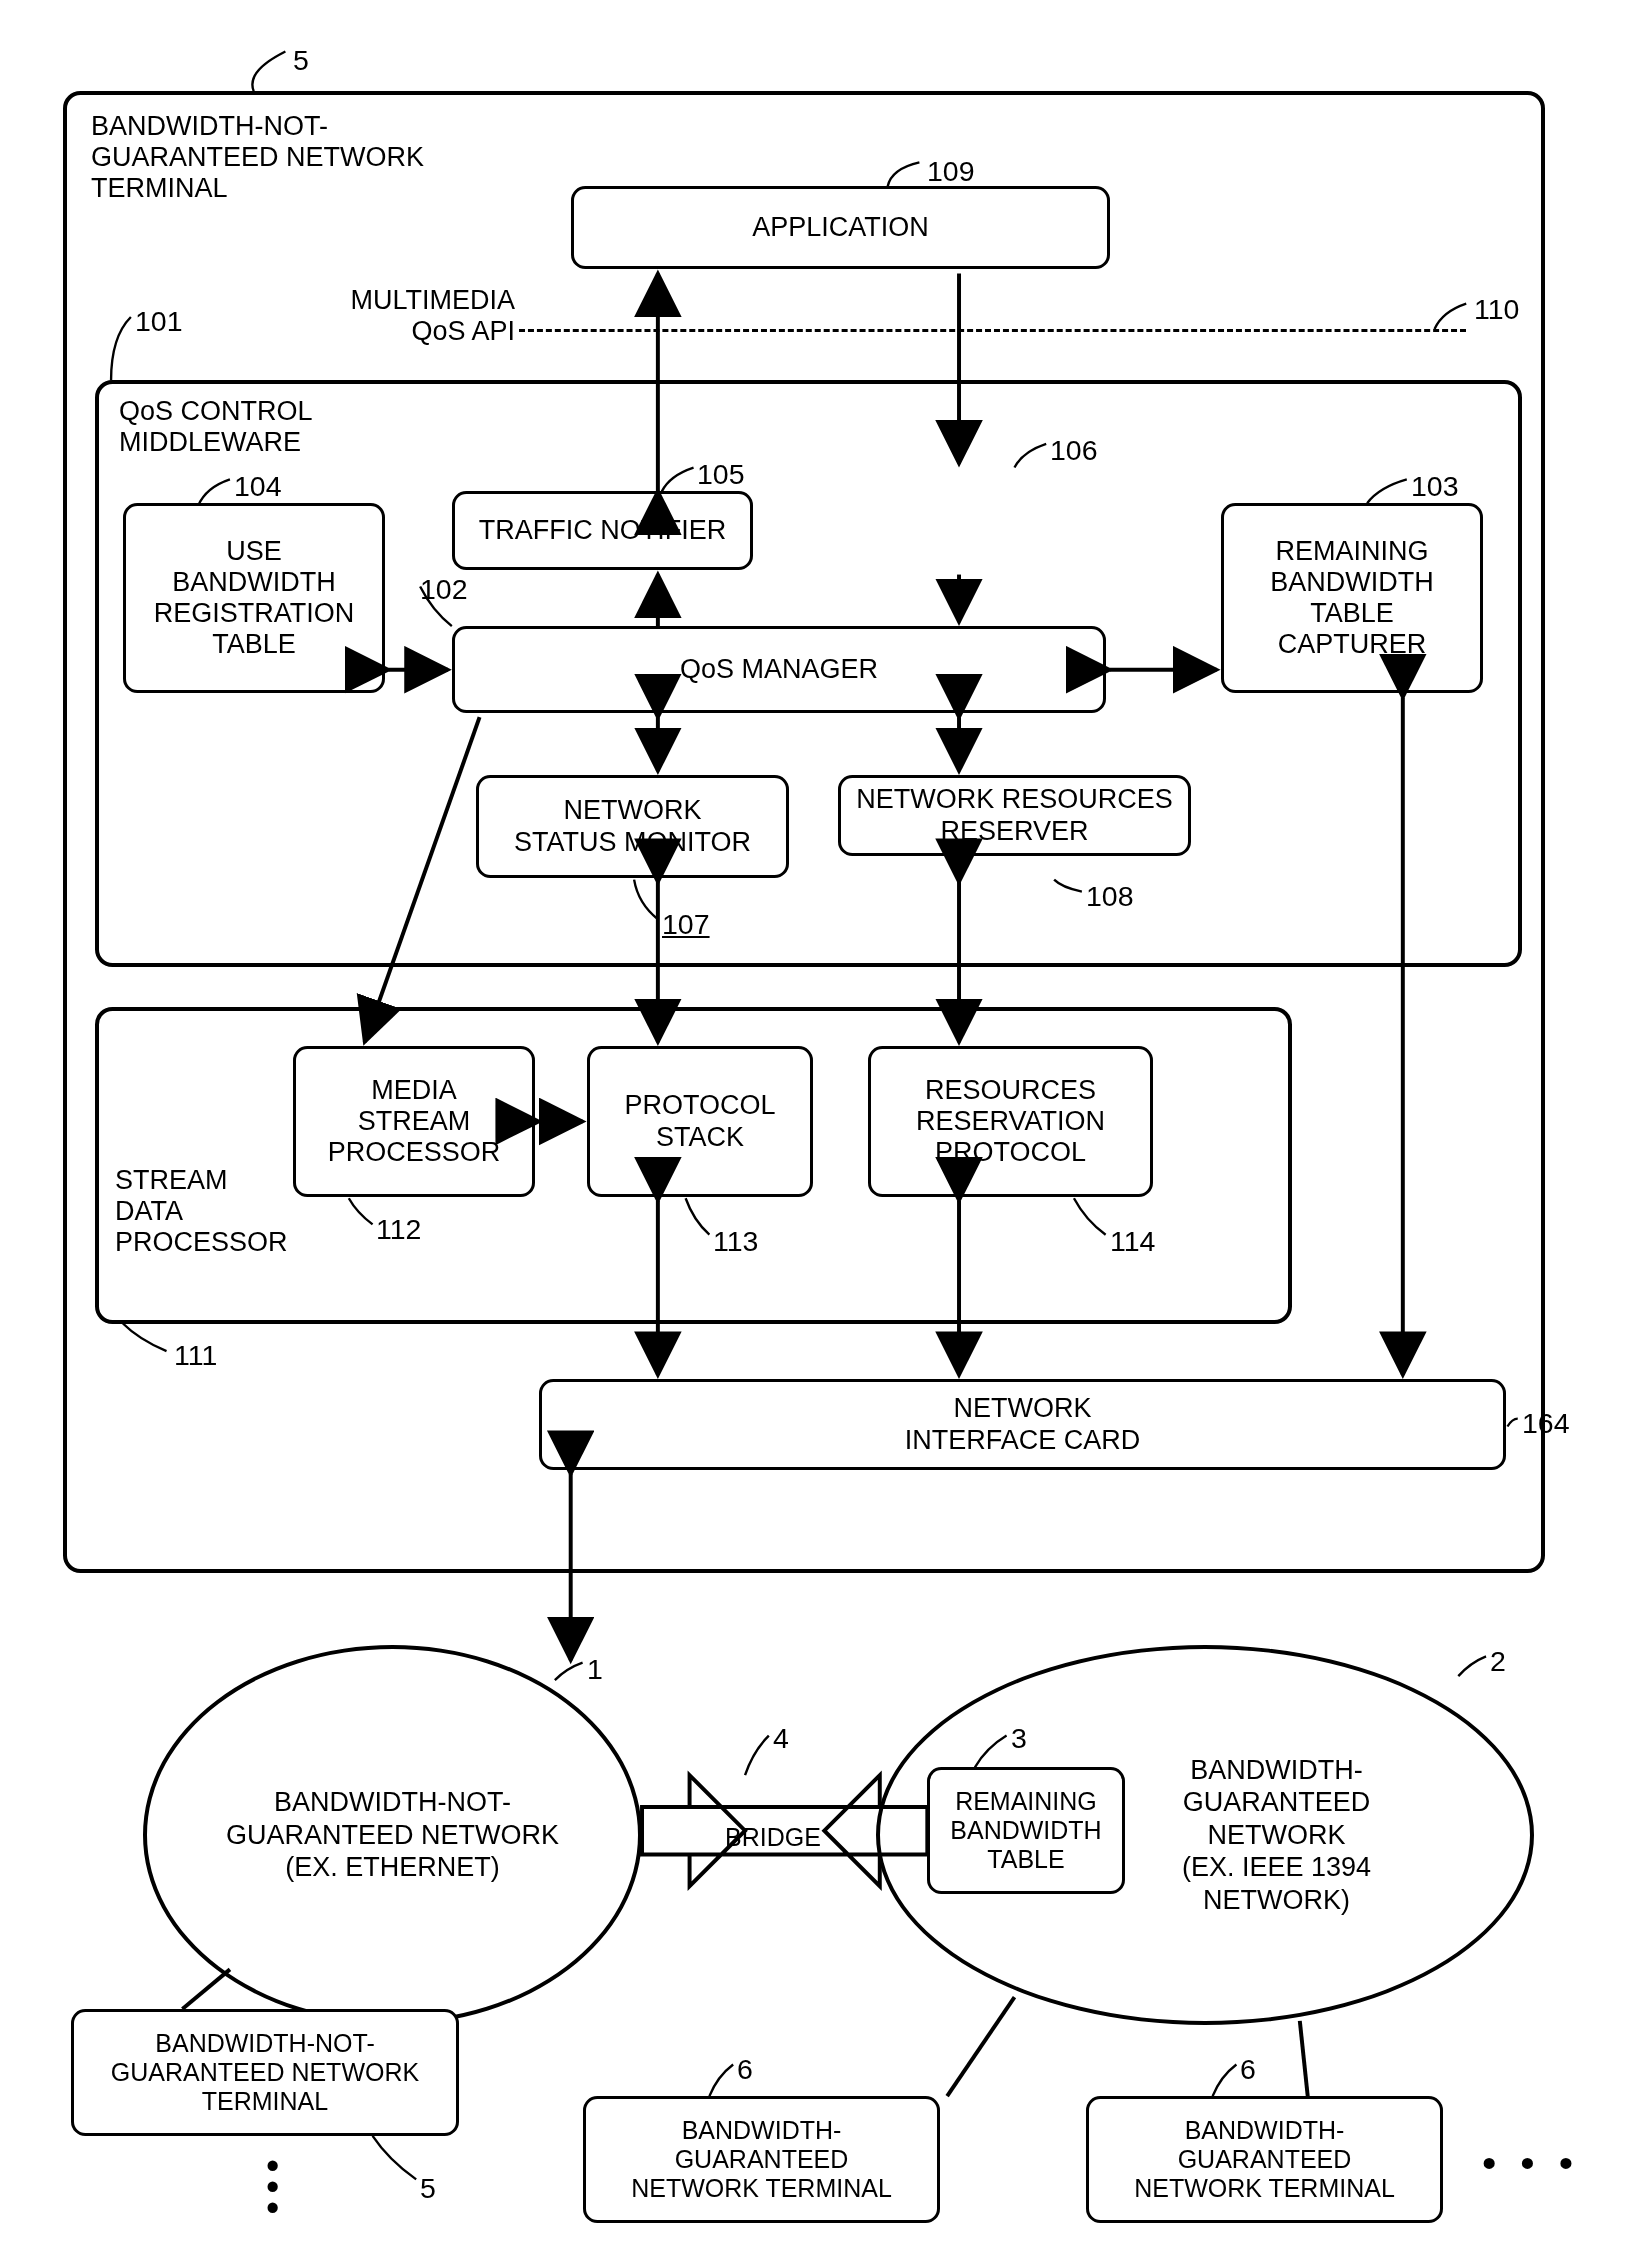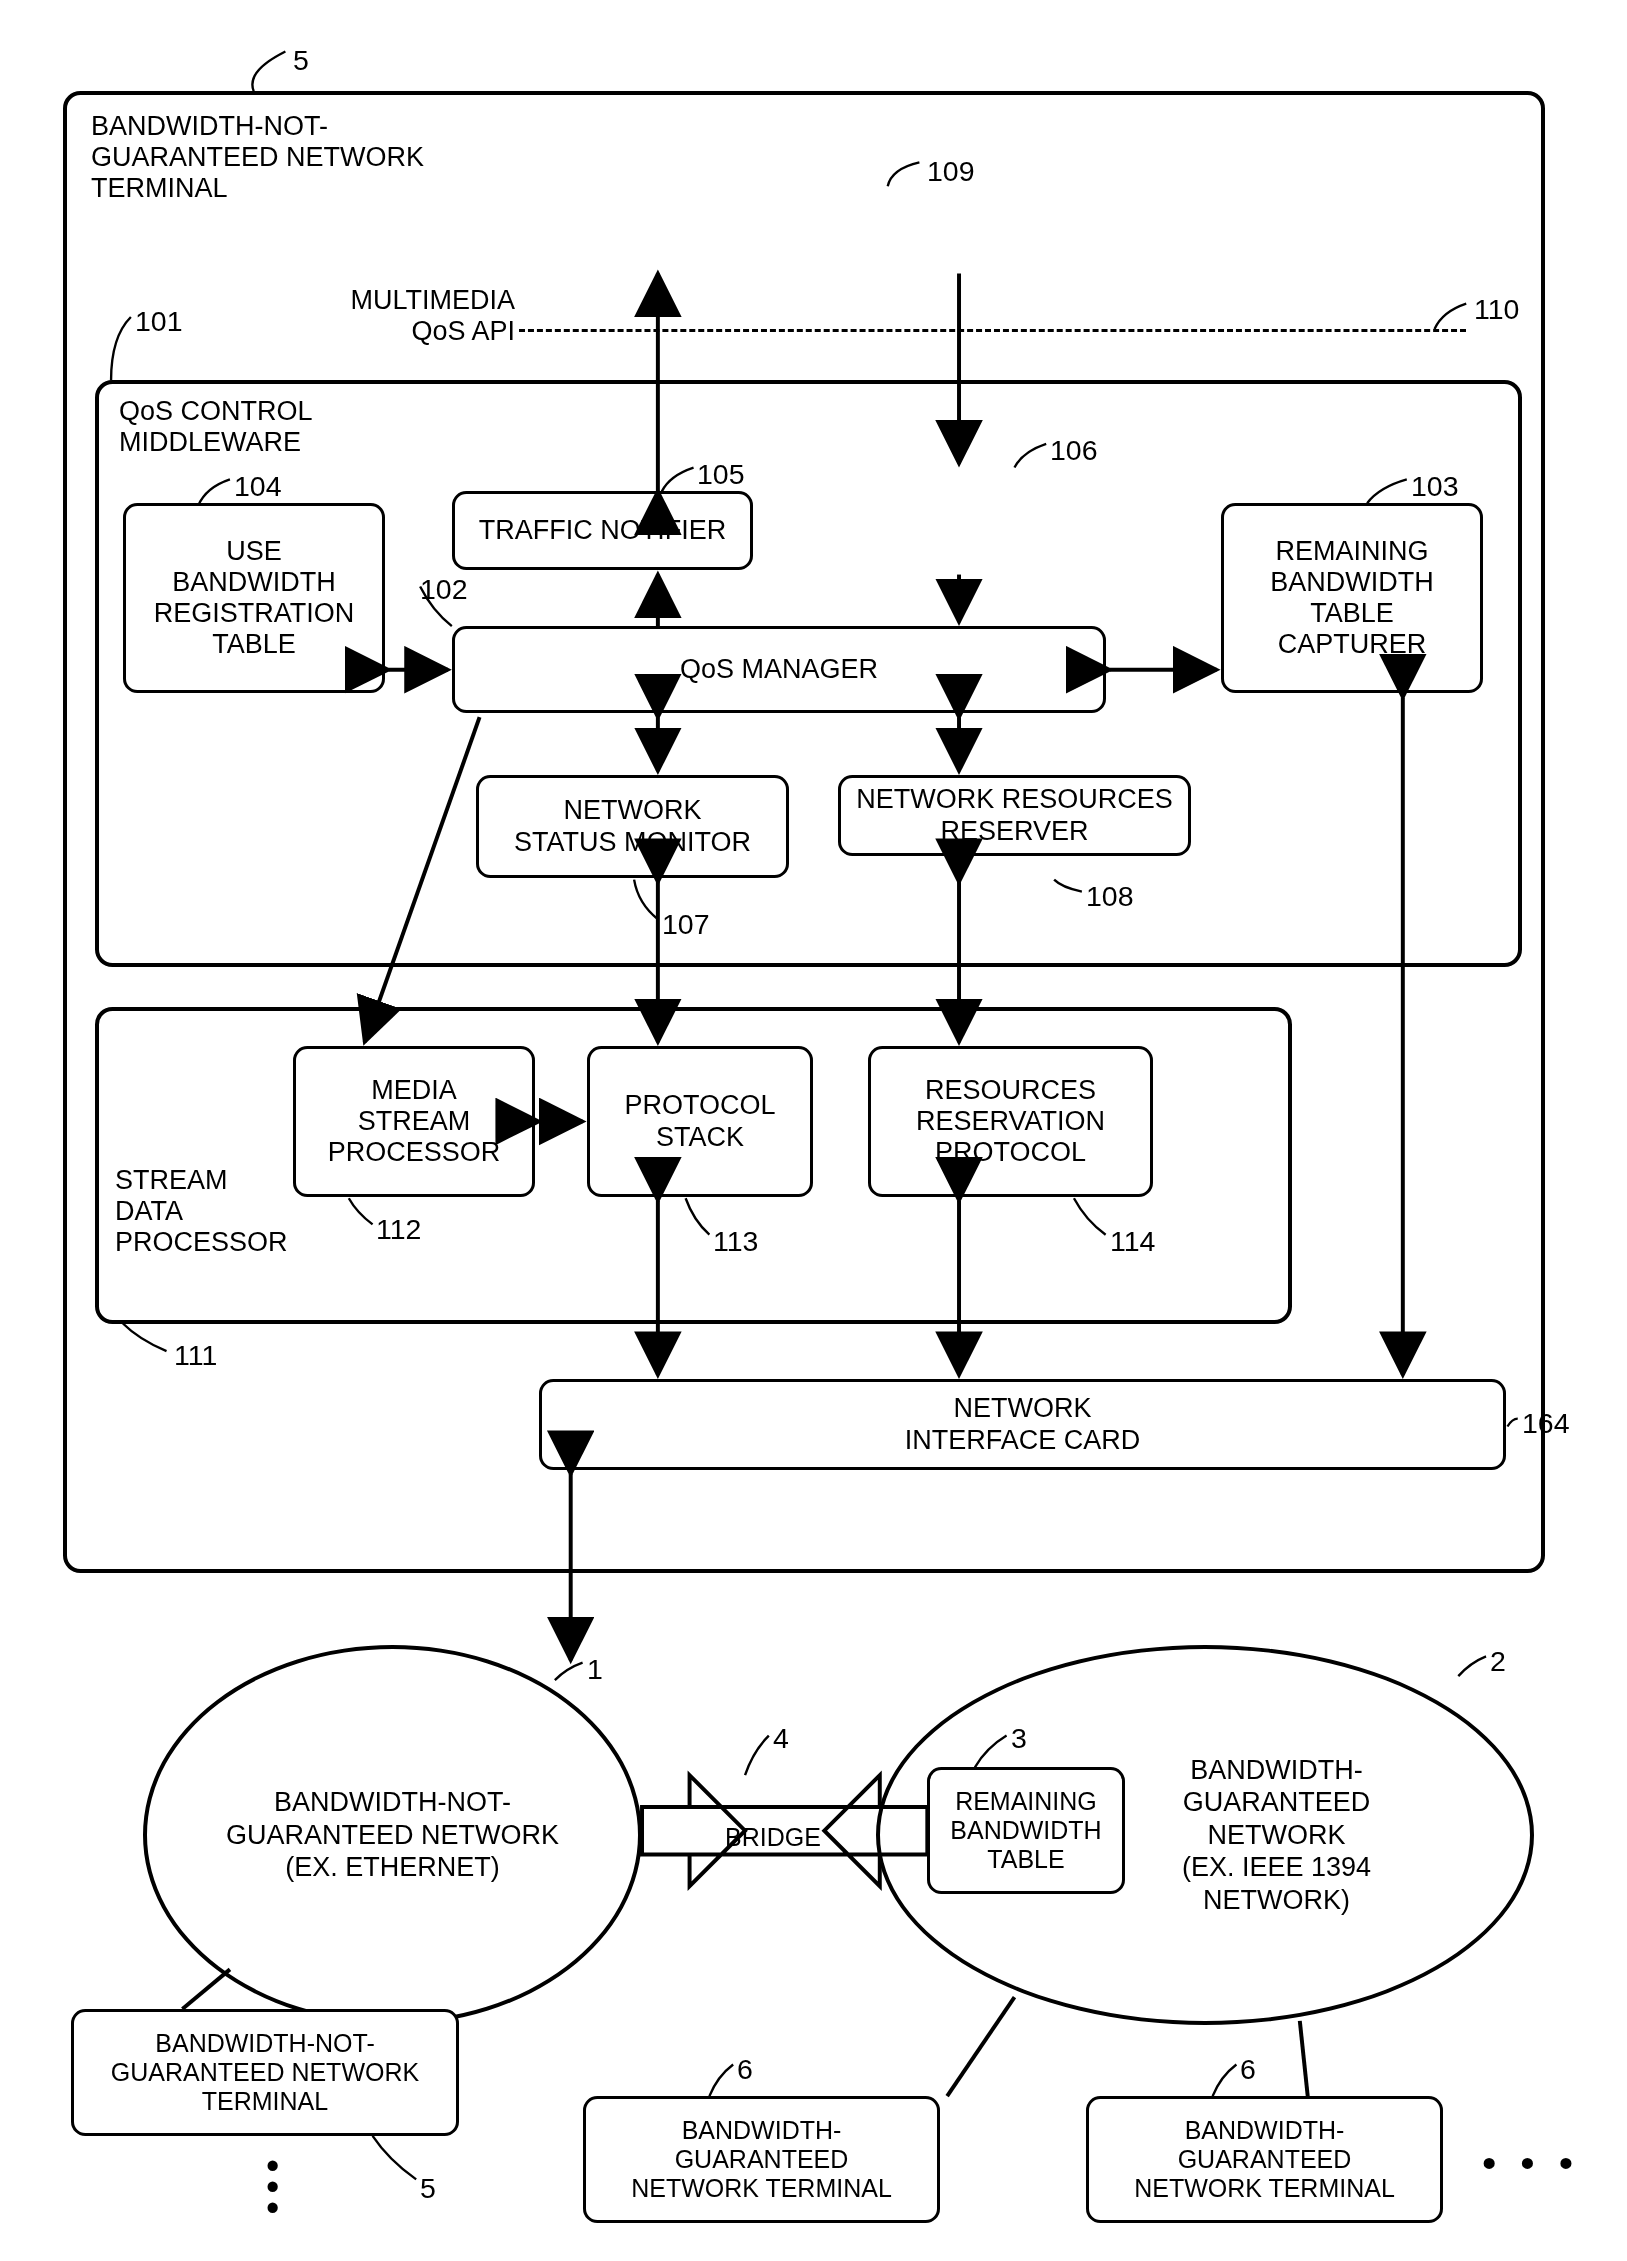--- a/index.html
+++ b/index.html
@@ -81,20 +81,23 @@
 
 <div class="container">
 
   <div class="container-box" style="left:63px; top:91px; width:1482px; height:1482px;"></div>
 
   <div class="label" style="left:91px; top:111px; white-space:pre-line;">BANDWIDTH-NOT-
 GUARANTEED NETWORK
 TERMINAL</div>
   <div class="callout-num" style="left:293px; top:44px;">5</div>
 
+  <div class="box" style="left:571px; top:186px; width:539px; height:83px;">
+    <span>APPLICATION</span>
+  </div>
   <div class="callout-num" style="left:927px; top:155px;text-align:center;">109</div>
 
   <div class="label" style="left:277px; top:285px; text-align:right; white-space:pre-line; width:238px;">MULTIMEDIA
 QoS API</div>
   <div class="dashed-line" style="left:519px; top:329px; width:947px;"></div>
   <div class="callout-num" style="left:1474px; top:293px;">110</div>
 
   <div class="container-box" style="left:95px; top:380px; width:1427px; height:587px;"></div>
   <div class="label" style="left:119px; top:396px; white-space:pre-line;">QoS CONTROL
 MIDDLEWARE</div>
@@ -125,21 +128,21 @@
 
   <div class="box" style="left:452px; top:626px; width:654px; height:87px;">
     <span>QoS MANAGER</span>
   </div>
   <div class="callout-num" style="left:420px; top:573px;">102</div>
 
   <div class="box" style="left:476px; top:775px; width:313px; height:103px; white-space:pre-line;">
     <span>NETWORK
 STATUS MONITOR</span>
   </div>
-  <div class="callout-num" style="left:662px; top:908px;">107</div>
+  <div class="callout-num" style="left:662px; top:908px;text-decoration:underline;">107</div>
 
   <div class="box" style="left:838px; top:775px; width:353px; height:81px; white-space:pre-line;">
     <span>NETWORK RESOURCES
 RESERVER</span>
   </div>
   <div class="callout-num" style="left:1086px; top:880px;">108</div>
 
   <div class="container-box" style="left:95px; top:1007px; width:1197px; height:317px;"></div>
   <div class="label" style="left:115px; top:1165px; white-space:pre-line;">STREAM
 DATA

